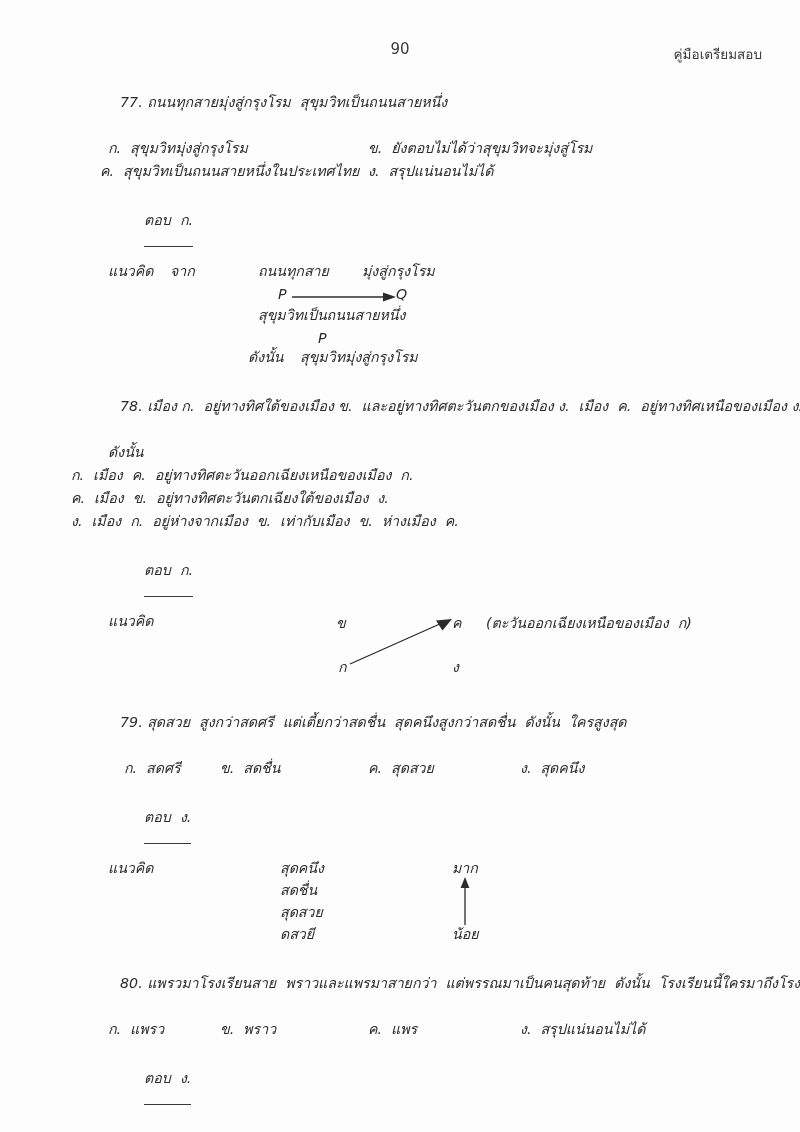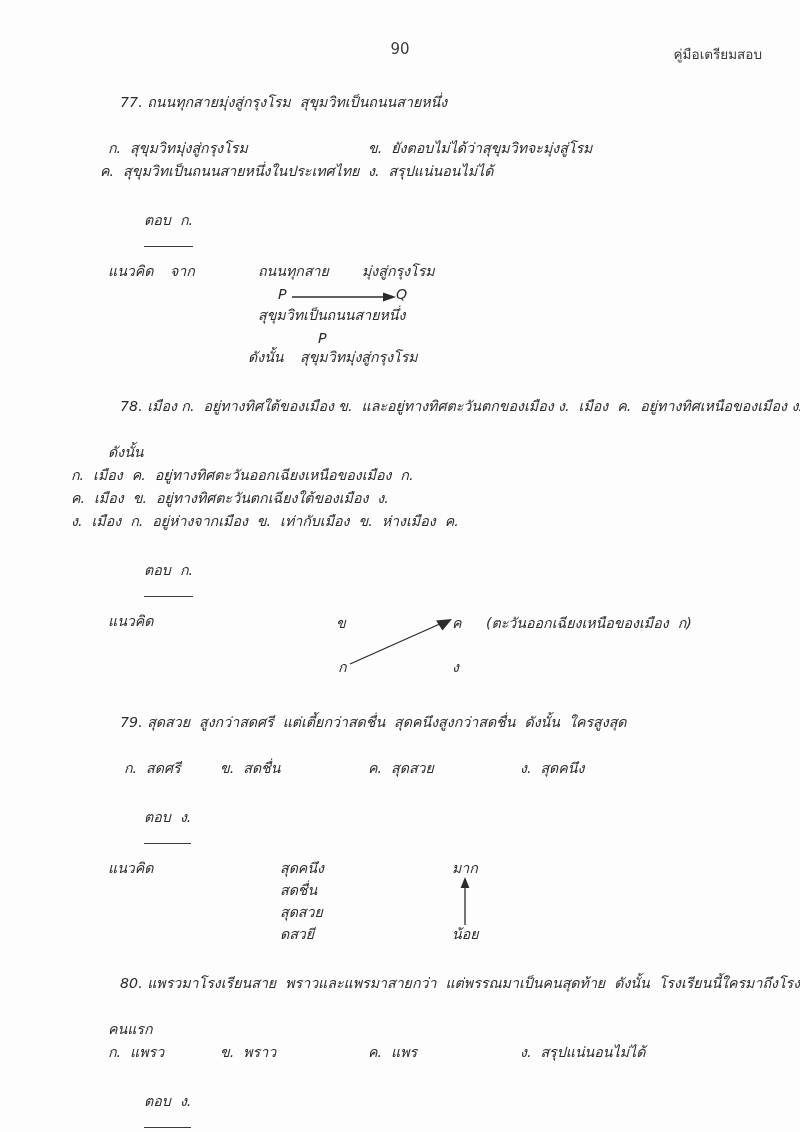--- a/index.html
+++ b/index.html
@@ -210,21 +210,20 @@
           <line x1="7" y1="48" x2="7" y2="8" stroke="#2b2b2b" stroke-width="1.3"></line>
           <polygon points="7,0 2.6,11 11.4,11" fill="#2b2b2b"></polygon>
         </svg>
       </div>
     </div>
 
     <div class="qblock" style="margin-top:2px;">
       <div class="line stem">
         <span>80.</span><span> </span><span>แพรวมาโรงเรียนสาย  พราวและแพรมาสายกว่า  แต่พรรณมาเป็นคนสุดท้าย  ดังนั้น  โรงเรียนนี้ใครมาถึงโรงเรียน</span>
       </div>
-      <div class="line cont">คนแรก</div>
 
       <div class="choices">
         <div class="choice" style="left:108px;">ก.  แพรว</div>
         <div class="choice" style="left:220px;">ข.  พราว</div>
         <div class="choice" style="left:368px;">ค.  แพร</div>
         <div class="choice" style="left:520px;">ง.  สรุปแน่นอนไม่ได้</div>
       </div>
 
       <div class="line answer">
         <span class="u"><span>ตอบ</span><span>  </span><span>ง.</span></span>

